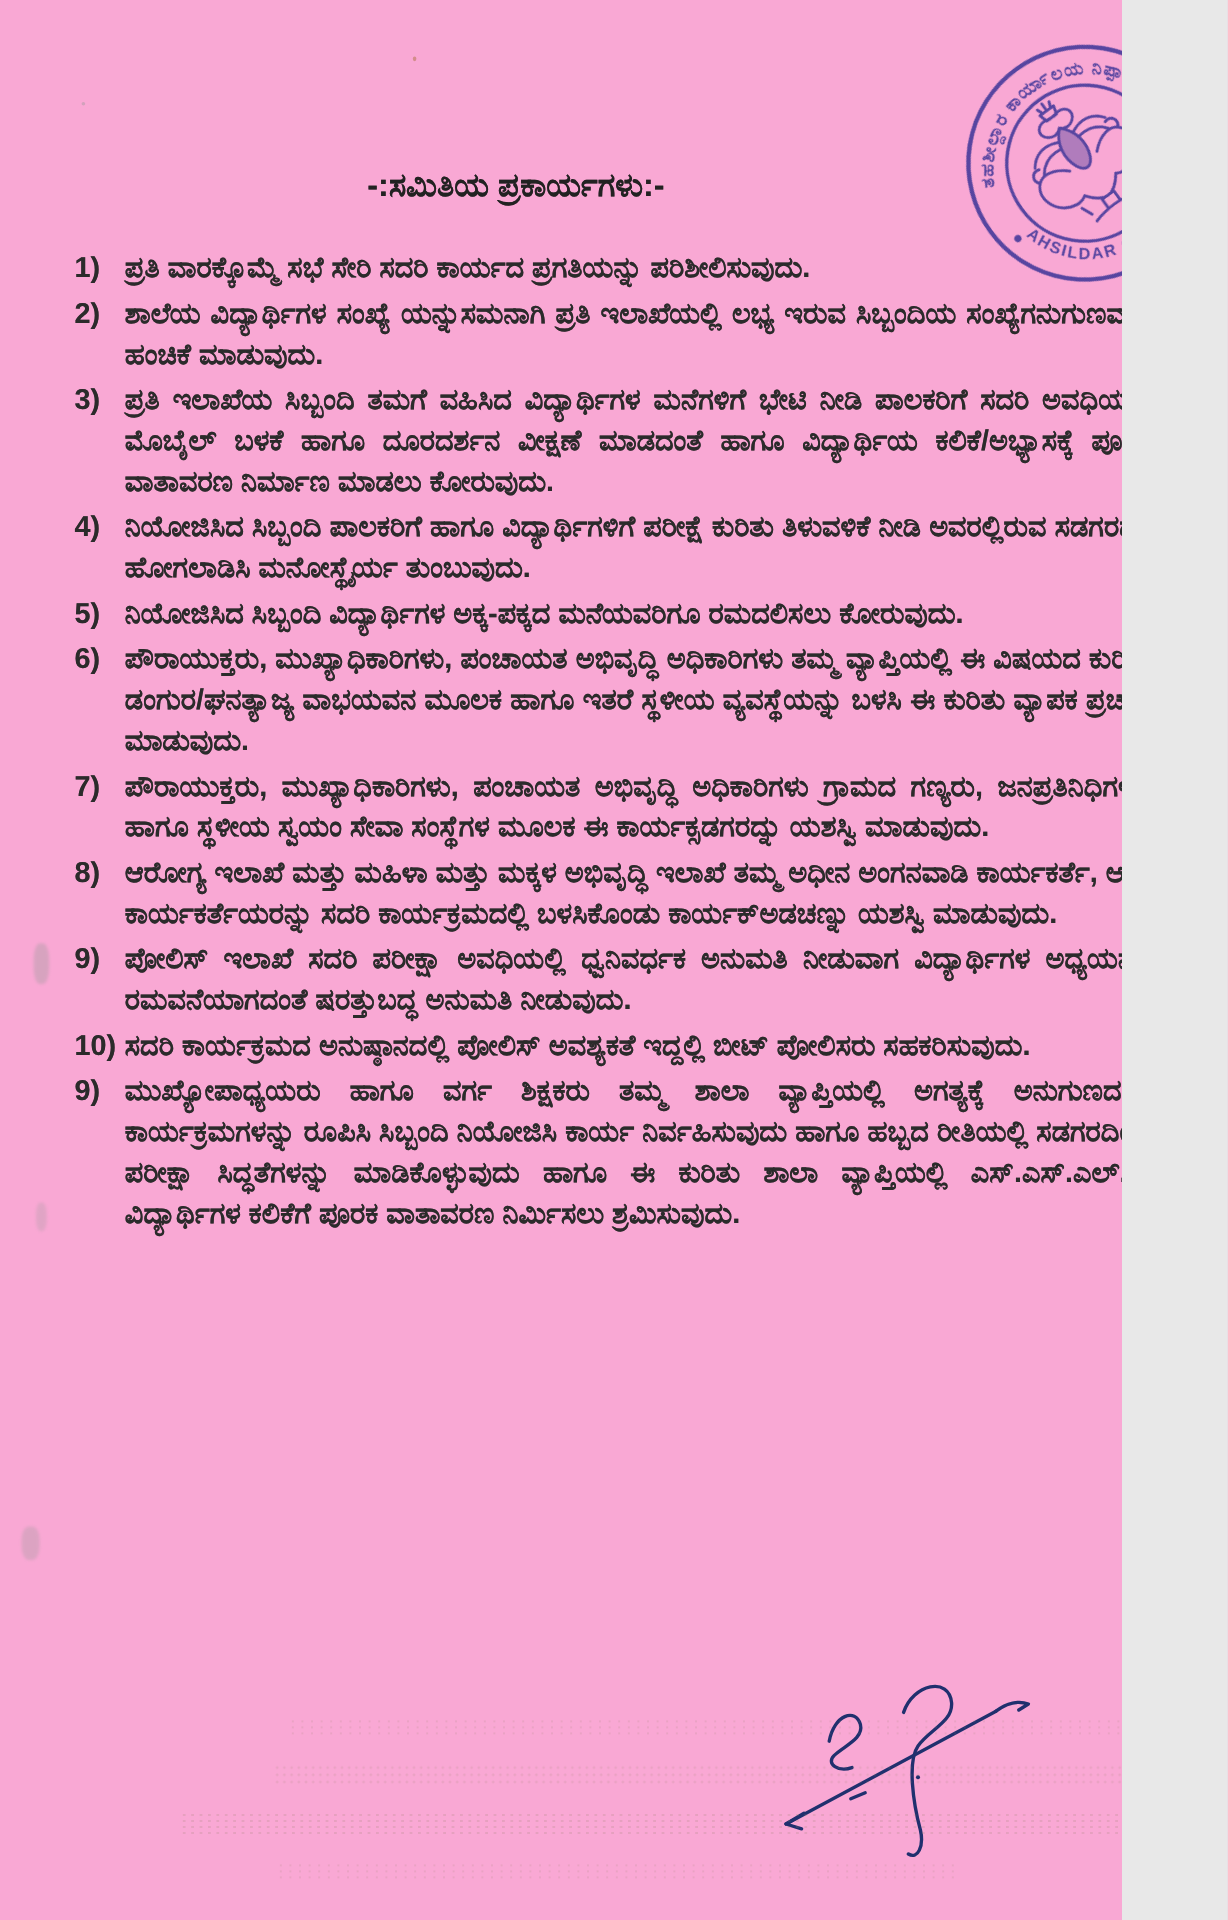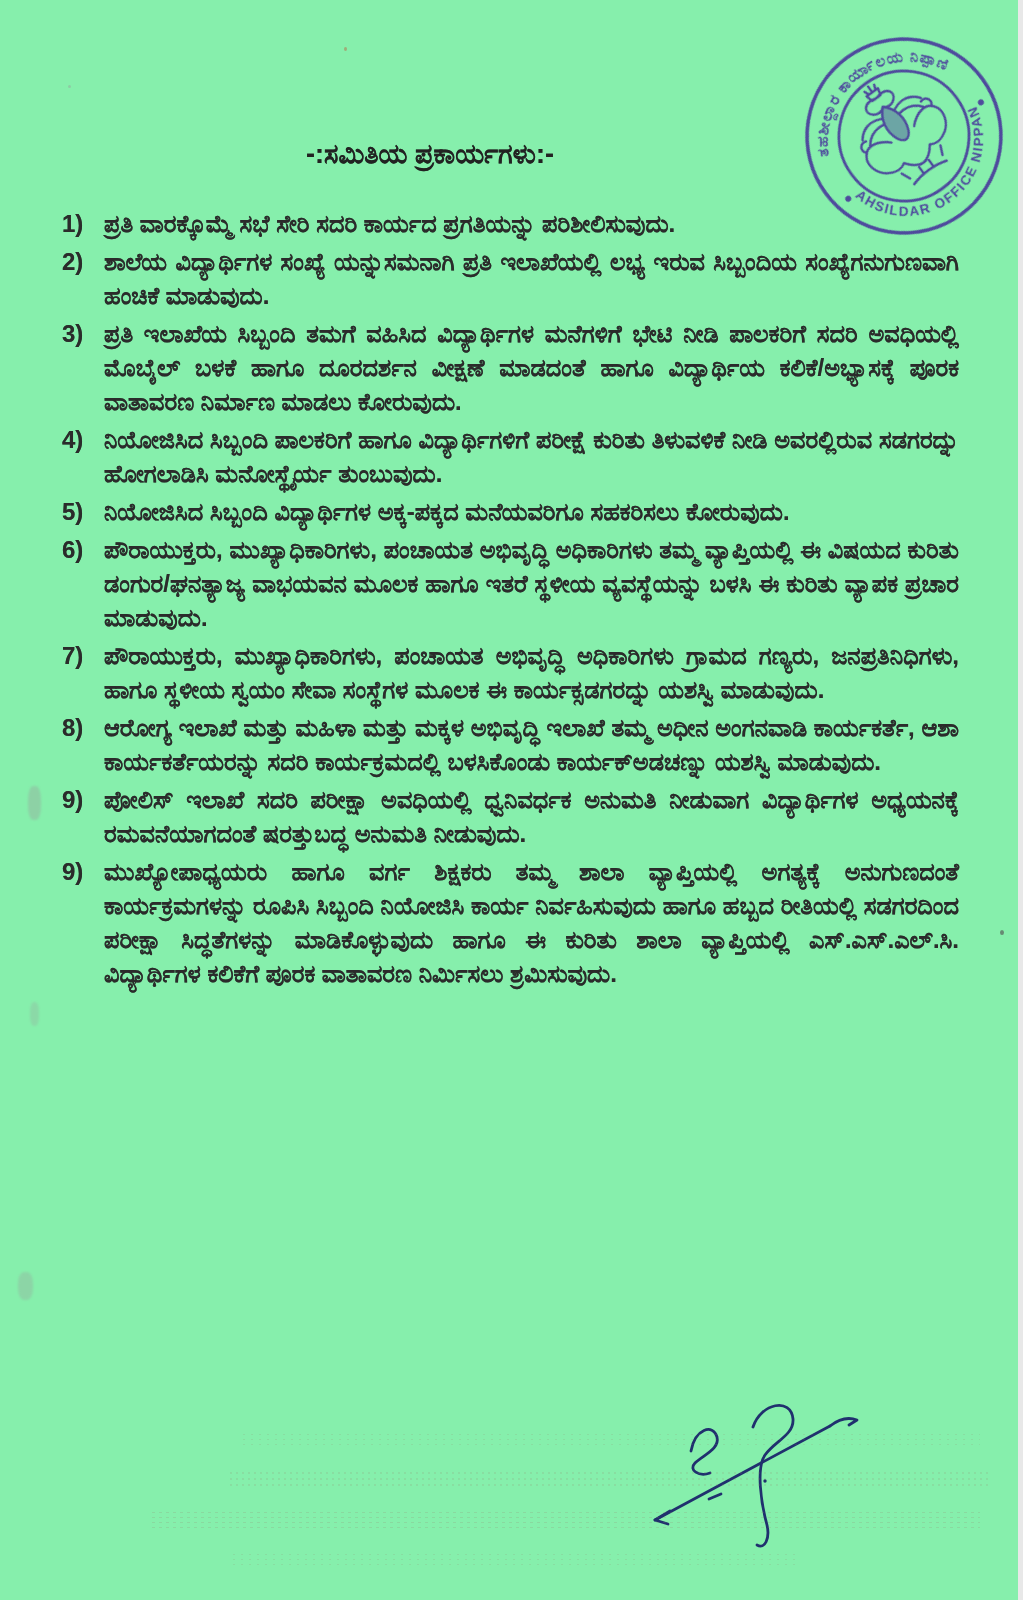--- a/index.html
+++ b/index.html
@@ -1,19 +1,19 @@
 <!DOCTYPE html>
 <html><head>
 <meta charset="utf-8">
 <style>
   html,body{margin:0;padding:0;background:#e8e8e8;}
   .page{
     position:relative;
-    width:1018px;height:1600px;
-    background:#86efac;
+    width:935px;height:1600px;
+    background:#f9a8d4;
     overflow:hidden;
     font-family:"Liberation Sans",sans-serif;
     color:#2b2b2b;
   }
   .doc-title{
     position:absolute;top:139px;left:0;width:860px;
     text-align:center;
     font-size:27px;font-weight:700;color:#222;
     text-shadow:0 0 .5px rgba(0,0,0,.55);
   }
@@ -84,37 +84,41 @@
     <div class="item">
         <span class="num">3)</span>
         <span class="txt">ಪ್ರತಿ ಇಲಾಖೆಯ ಸಿಬ್ಬಂದಿ ತಮಗೆ ವಹಿಸಿದ ವಿದ್ಯಾರ್ಥಿಗಳ ಮನೆಗಳಿಗೆ ಭೇಟಿ ನೀಡಿ ಪಾಲಕರಿಗೆ ಸದರಿ ಅವಧಿಯಲ್ಲಿ ಮೊಬೈಲ್ ಬಳಕೆ ಹಾಗೂ ದೂರದರ್ಶನ ವೀಕ್ಷಣೆ ಮಾಡದಂತೆ ಹಾಗೂ ವಿದ್ಯಾರ್ಥಿಯ ಕಲಿಕೆ/ಅಭ್ಯಾಸಕ್ಕೆ ಪೂರಕ ವಾತಾವರಣ ನಿರ್ಮಾಣ ಮಾಡಲು ಕೋರುವುದು.</span>
       </div>
     <div class="item">
         <span class="num">4)</span>
         <span class="txt">ನಿಯೋಜಿಸಿದ ಸಿಬ್ಬಂದಿ ಪಾಲಕರಿಗೆ ಹಾಗೂ ವಿದ್ಯಾರ್ಥಿಗಳಿಗೆ ಪರೀಕ್ಷೆ ಕುರಿತು ತಿಳುವಳಿಕೆ ನೀಡಿ ಅವರಲ್ಲಿರುವ ಸಡಗರದ್ನು ಹೋಗಲಾಡಿಸಿ ಮನೋಸ್ಥೈರ್ಯ ತುಂಬುವುದು.</span>
       </div>
     <div class="item">
         <span class="num">5)</span>
-        <span class="txt">ನಿಯೋಜಿಸಿದ ಸಿಬ್ಬಂದಿ ವಿದ್ಯಾರ್ಥಿಗಳ ಅಕ್ಕ-ಪಕ್ಕದ ಮನೆಯವರಿಗೂ ಸಹಕರಿಸಲು ಕೋರುವುದು.</span>
+        <span class="txt">ನಿಯೋಜಿಸಿದ ಸಿಬ್ಬಂದಿ ವಿದ್ಯಾರ್ಥಿಗಳ ಅಕ್ಕ-ಪಕ್ಕದ ಮನೆಯವರಿಗೂ ರಮದಲಿಸಲು ಕೋರುವುದು.</span>
       </div>
     <div class="item">
         <span class="num">6)</span>
         <span class="txt">ಪೌರಾಯುಕ್ತರು, ಮುಖ್ಯಾಧಿಕಾರಿಗಳು, ಪಂಚಾಯತ ಅಭಿವೃದ್ಧಿ ಅಧಿಕಾರಿಗಳು ತಮ್ಮ ವ್ಯಾಪ್ತಿಯಲ್ಲಿ ಈ ವಿಷಯದ ಕುರಿತು ಡಂಗುರ/ಘನತ್ಯಾಜ್ಯ ವಾಭಯವನ ಮೂಲಕ ಹಾಗೂ ಇತರೆ ಸ್ಥಳೀಯ ವ್ಯವಸ್ಥೆಯನ್ನು ಬಳಸಿ ಈ ಕುರಿತು ವ್ಯಾಪಕ ಪ್ರಚಾರ ಮಾಡುವುದು.</span>
       </div>
     <div class="item">
         <span class="num">7)</span>
         <span class="txt">ಪೌರಾಯುಕ್ತರು, ಮುಖ್ಯಾಧಿಕಾರಿಗಳು, ಪಂಚಾಯತ ಅಭಿವೃದ್ಧಿ ಅಧಿಕಾರಿಗಳು ಗ್ರಾಮದ ಗಣ್ಯರು, ಜನಪ್ರತಿನಿಧಿಗಳು, ಹಾಗೂ ಸ್ಥಳೀಯ ಸ್ವಯಂ ಸೇವಾ ಸಂಸ್ಥೆಗಳ ಮೂಲಕ ಈ ಕಾರ್ಯಕ್ಸಡಗರದ್ನು ಯಶಸ್ವಿ ಮಾಡುವುದು.</span>
       </div>
     <div class="item">
         <span class="num">8)</span>
         <span class="txt">ಆರೋಗ್ಯ ಇಲಾಖೆ ಮತ್ತು ಮಹಿಳಾ ಮತ್ತು ಮಕ್ಕಳ ಅಭಿವೃದ್ಧಿ ಇಲಾಖೆ ತಮ್ಮ ಅಧೀನ ಅಂಗನವಾಡಿ ಕಾರ್ಯಕರ್ತೆ, ಆಶಾ ಕಾರ್ಯಕರ್ತೆಯರನ್ನು ಸದರಿ ಕಾರ್ಯಕ್ರಮದಲ್ಲಿ ಬಳಸಿಕೊಂಡು ಕಾರ್ಯಕ್ಅಡಚಣ್ನು ಯಶಸ್ವಿ ಮಾಡುವುದು.</span>
       </div>
     <div class="item">
         <span class="num">9)</span>
         <span class="txt">ಪೋಲಿಸ್ ಇಲಾಖೆ  ಸದರಿ ಪರೀಕ್ಷಾ ಅವಧಿಯಲ್ಲಿ ಧ್ವನಿವರ್ಧಕ ಅನುಮತಿ ನೀಡುವಾಗ ವಿದ್ಯಾರ್ಥಿಗಳ ಅಧ್ಯಯನಕ್ಕೆ ರಮವನೆಯಾಗದಂತೆ ಷರತ್ತುಬದ್ಧ ಅನುಮತಿ ನೀಡುವುದು.</span>
+      </div>
+    <div class="item">
+        <span class="num">10)</span>
+        <span class="txt">ಸದರಿ ಕಾರ್ಯಕ್ರಮದ ಅನುಷ್ಠಾನದಲ್ಲಿ ಪೋಲಿಸ್ ಅವಶ್ಯಕತೆ ಇದ್ದಲ್ಲಿ ಬೀಟ್ ಪೋಲಿಸರು ಸಹಕರಿಸುವುದು.</span>
       </div>
     <div class="item">
         <span class="num">9)</span>
         <span class="txt">ಮುಖ್ಯೋಪಾಧ್ಯಯರು ಹಾಗೂ ವರ್ಗ ಶಿಕ್ಷಕರು ತಮ್ಮ ಶಾಲಾ ವ್ಯಾಪ್ತಿಯಲ್ಲಿ ಅಗತ್ಯಕ್ಕೆ ಅನುಗುಣದಂತೆ ಕಾರ್ಯಕ್ರಮಗಳನ್ನು ರೂಪಿಸಿ ಸಿಬ್ಬಂದಿ ನಿಯೋಜಿಸಿ ಕಾರ್ಯ ನಿರ್ವಹಿಸುವುದು ಹಾಗೂ ಹಬ್ಬದ ರೀತಿಯಲ್ಲಿ ಸಡಗರದಿಂದ ಪರೀಕ್ಷಾ ಸಿದ್ಧತೆಗಳನ್ನು ಮಾಡಿಕೊಳ್ಳುವುದು ಹಾಗೂ ಈ ಕುರಿತು ಶಾಲಾ ವ್ಯಾಪ್ತಿಯಲ್ಲಿ ಎಸ್.ಎಸ್.ಎಲ್.ಸಿ. ವಿದ್ಯಾರ್ಥಿಗಳ ಕಲಿಕೆಗೆ ಪೂರಕ ವಾತಾವರಣ ನಿರ್ಮಿಸಲು ಶ್ರಮಿಸುವುದು.</span>
       </div>
   </div>
 
   <svg class="stamp" viewBox="-106 -106 212 212">
     <defs>
       <path id="arcTop" d="M -81 8 A 81 81 0 1 1 81 8" fill="none"></path>

